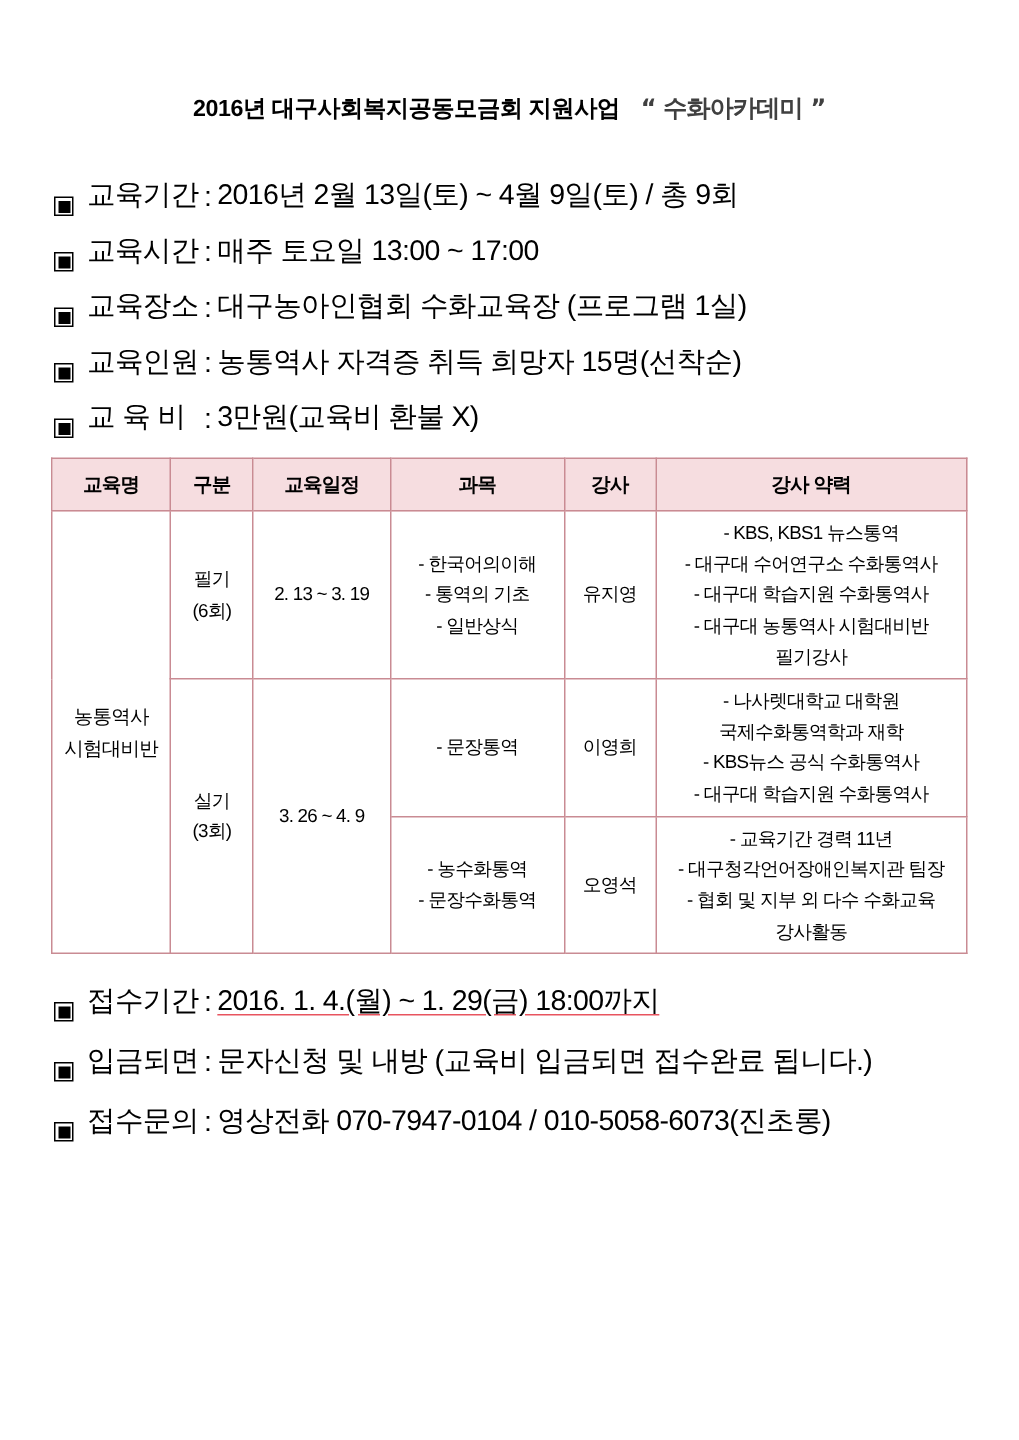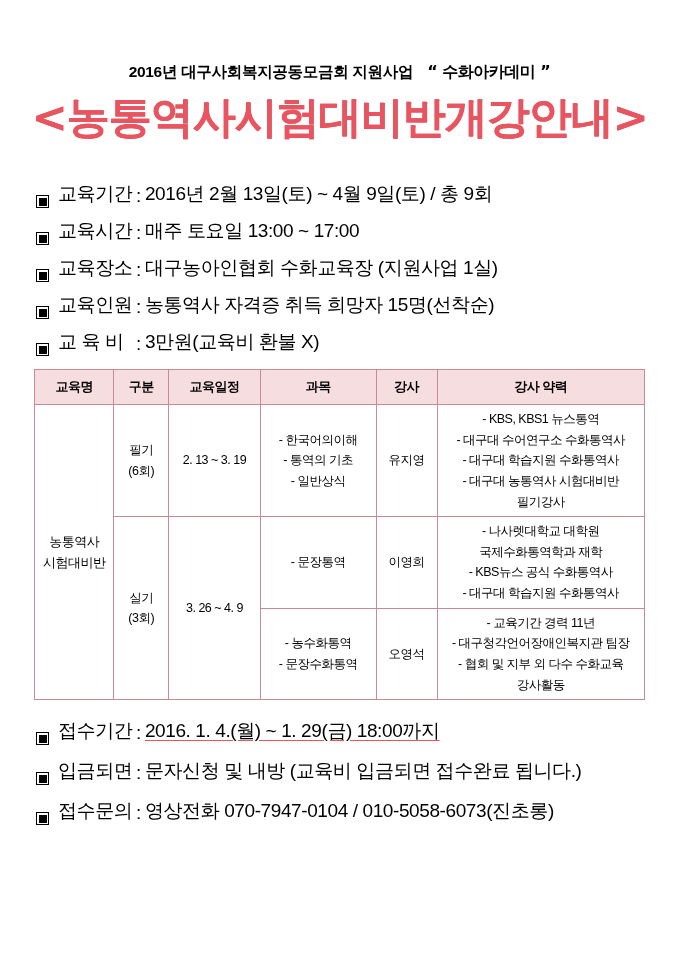--- a/index.html
+++ b/index.html
@@ -34,21 +34,21 @@
   .header-sub {
     font-size: 15.5px;
     font-weight: bold;
     letter-spacing: -0.3px;
     color: #000;
     white-space: nowrap;
   }
   .header-quote {
     font-size: 16px;
     font-weight: bold;
-    color: #000000;
+    color: #404040;
     letter-spacing: -0.5px;
     white-space: nowrap;
     font-family: "DejaVu Sans", sans-serif;
   }
   .title {
     text-align: center;
     font-size: 43px;
     font-weight: bold;
     color: #e8545f;
     letter-spacing: -1px;
@@ -160,40 +160,39 @@
 </head>
 <body>
 
 <div class="page">
 
   <div class="header-line">
     <span class="header-sub">2016년  대구사회복지공동모금회  지원사업</span>
     <span class="header-quote">“ 수화아카데미 ”</span>
   </div>
 
-  <div class="title">&lt;농통역사시험대비반개강안내&gt;</div>
 
   <div class="info-block">
     <div class="info-row">
       <span class="bullet"></span>
       <span class="info-label">교육기간</span>
       <span class="info-sep">:</span>
       <span class="info-value">2016년 2월 13일(토) ~ 4월 9일(토) / 총 9회</span>
     </div>
     <div class="info-row">
       <span class="bullet"></span>
       <span class="info-label">교육시간</span>
       <span class="info-sep">:</span>
       <span class="info-value">매주 토요일 13:00 ~ 17:00</span>
     </div>
     <div class="info-row">
       <span class="bullet"></span>
       <span class="info-label">교육장소</span>
       <span class="info-sep">:</span>
-      <span class="info-value">대구농아인협회 수화교육장 (지원사업 1실)</span>
+      <span class="info-value">대구농아인협회 수화교육장 (프로그램 1실)</span>
     </div>
     <div class="info-row">
       <span class="bullet"></span>
       <span class="info-label">교육인원</span>
       <span class="info-sep">:</span>
       <span class="info-value">농통역사 자격증 취득 희망자 15명(선착순)</span>
     </div>
     <div class="info-row">
       <span class="bullet"></span>
       <span class="info-label">교 육 비</span>

